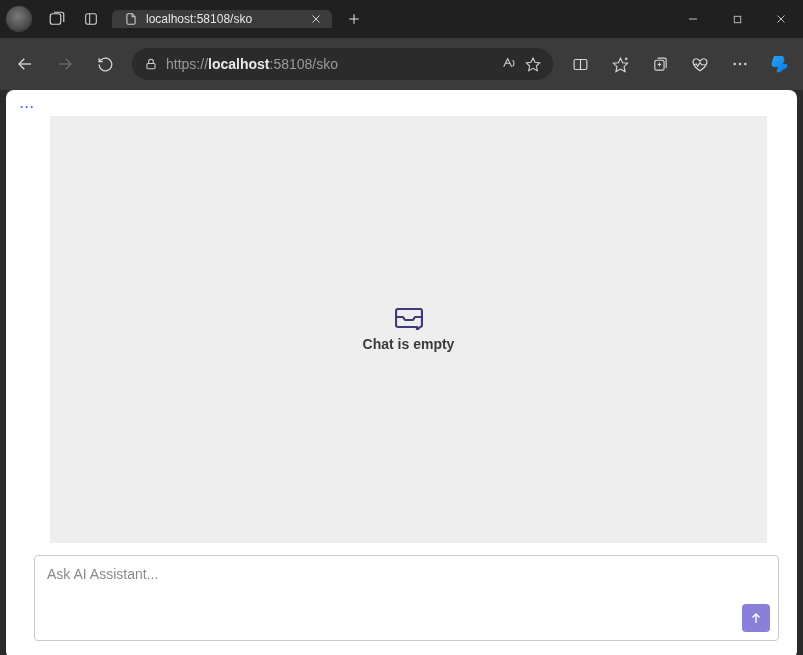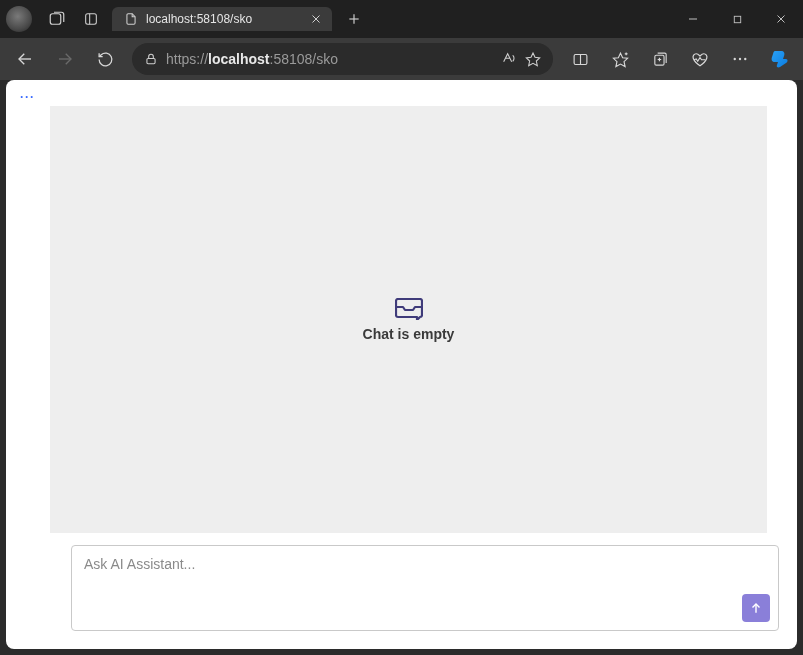--- a/index.html
+++ b/index.html
@@ -21,42 +21,42 @@
     background: radial-gradient(circle at 45% 40%, #7a7a7a 0%, #4a4a4a 60%, #222 100%);
     margin: 0 8px 0 6px;
   }
   .tb-icon {
     width: 34px; height: 38px;
     display: flex; align-items: center; justify-content: center;
     color: #cfcfcf;
   }
   .tab {
     display: flex; align-items: center;
-    height: 24px;
+    height: 18px;
     background: #3b3b3b;
     border-radius: 6px 6px 0 0;
     padding: 0 10px 0 12px;
     margin-left: 4px;
     min-width: 220px;
     gap: 8px;
     color: #e6e6e6;
   }
   .tab .tab-close { margin-left: auto; color: #cfcfcf; }
   .new-tab {
     width: 32px; height: 32px; display:flex; align-items:center; justify-content:center;
     color:#cfcfcf; margin-left:6px;
   }
   .spacer { flex: 1; }
   .win-btn {
     width: 44px; height: 38px; display:flex; align-items:center; justify-content:center;
     color:#c0c0c0;
   }
 
   .toolbar {
-    height: 42px;
+    height: 52px;
     background: #3b3b3b;
     display: flex;
     align-items: center;
     padding: 0 6px;
     gap: 2px;
   }
   .tool-btn {
     width: 38px; height: 36px;
     display:flex; align-items:center; justify-content:center;
     color:#d8d8d8;
@@ -104,21 +104,21 @@
     margin: 0 12px 12px 36px;
     display:flex;
     align-items:center;
     justify-content:center;
     flex-direction:column;
     gap:6px;
   }
   .empty-icon { color:#3f3b7a; }
   .empty-text { color:#3a3a3a; font-size:14px; font-weight:600; }
   .composer {
-    margin-left:57px;
+    margin-left:20px;
     border:1px solid #c9c9c9;
     border-radius:4px;
     min-height: 86px;
     padding: 10px 12px;
     position:relative;
     display:flex;
   }
   .composer textarea {
     border:none; outline:none; resize:none;
     width:100%; font-family:inherit; font-size:14px;

